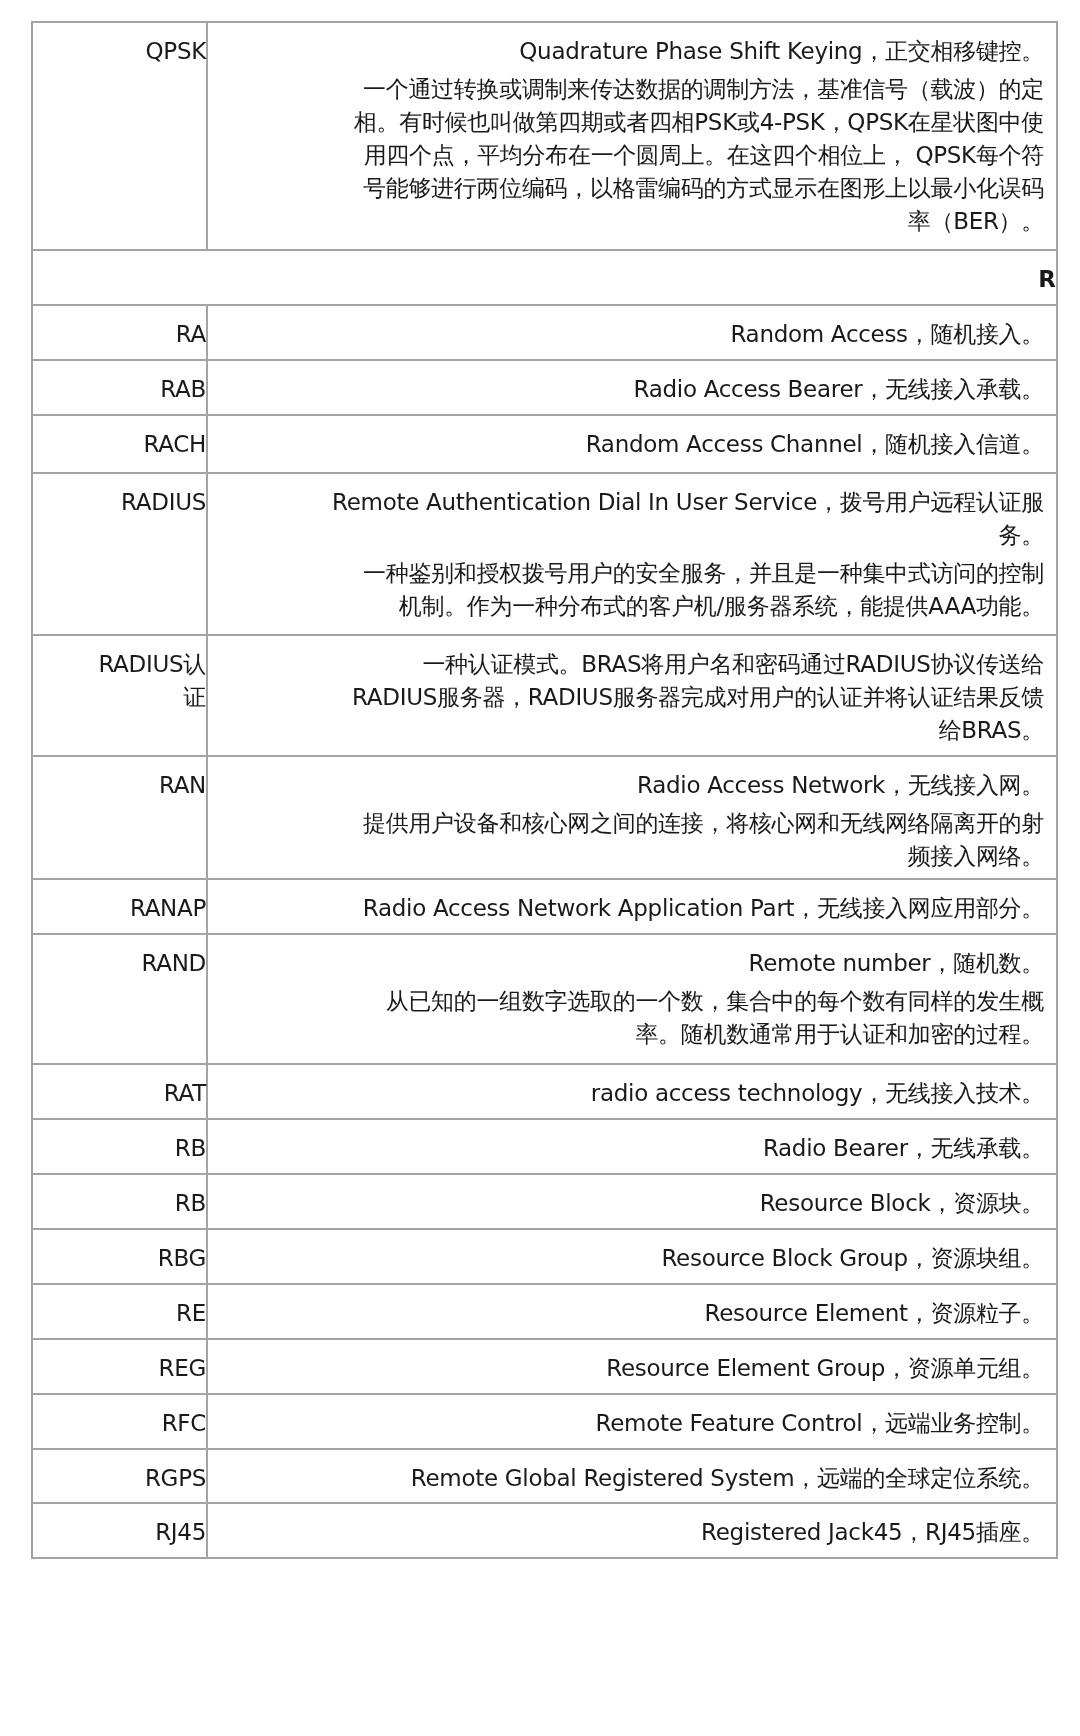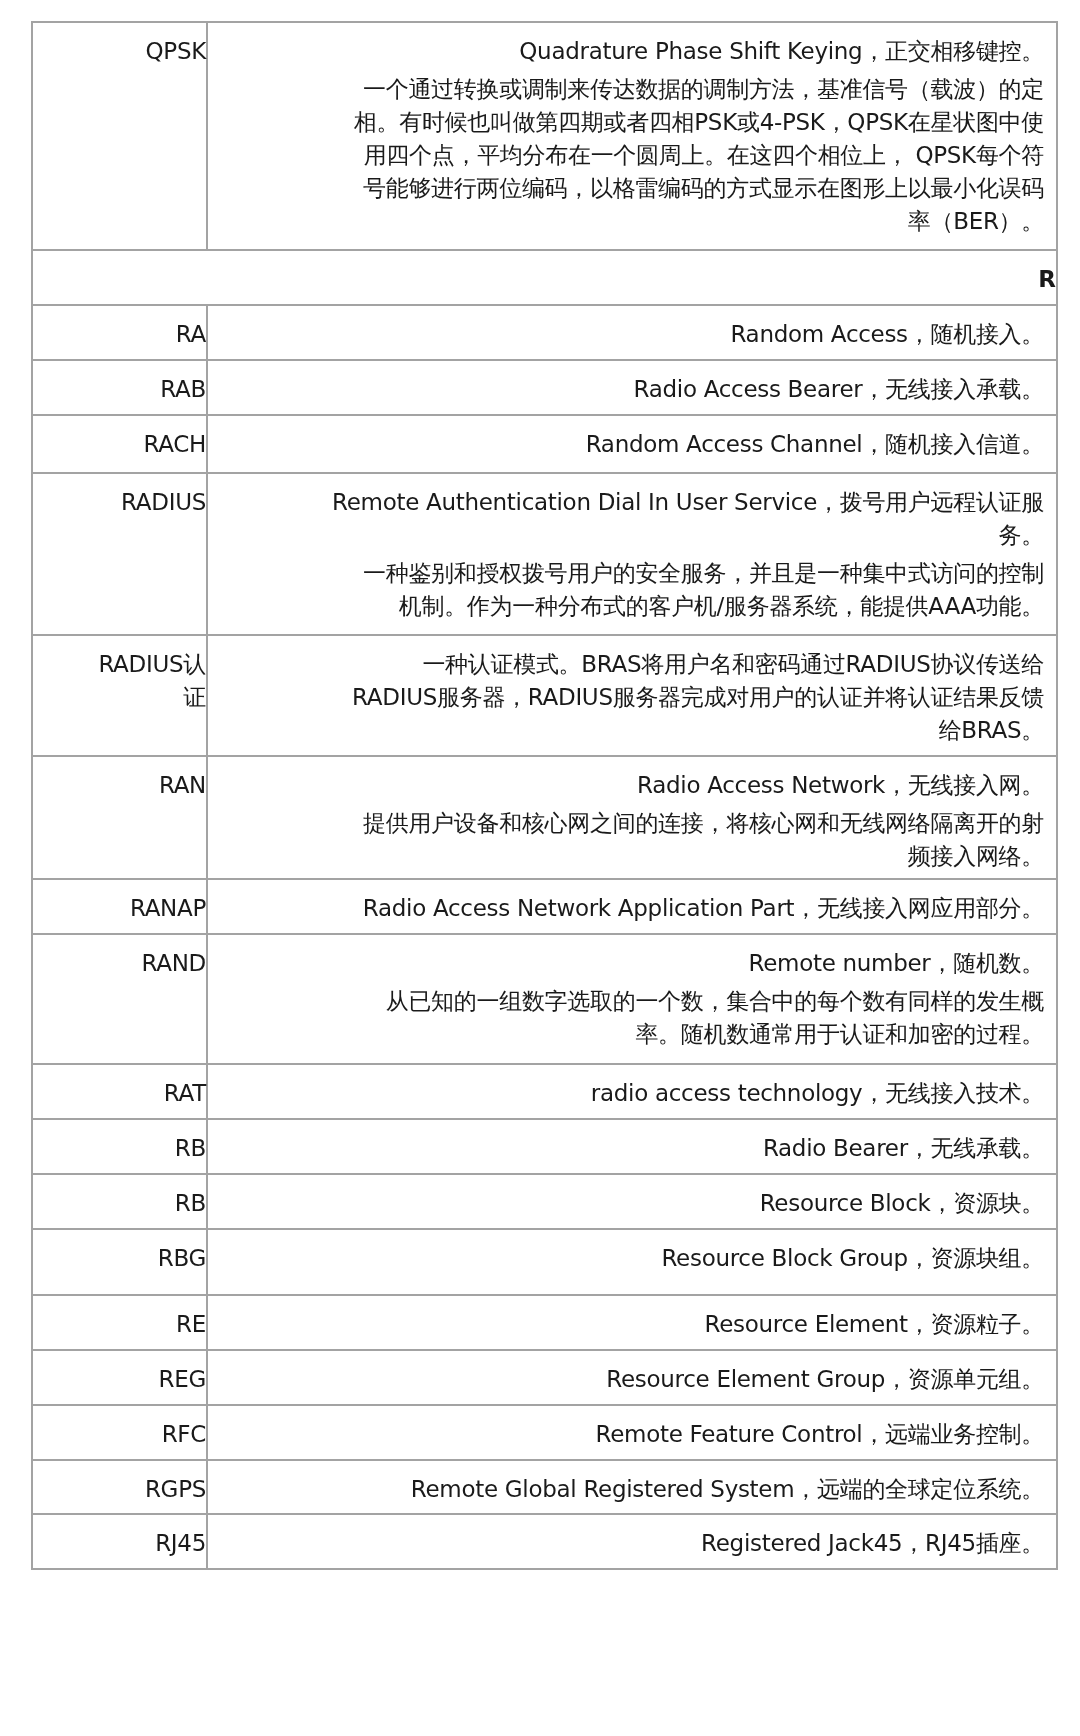--- a/index.html
+++ b/index.html
@@ -164,21 +164,21 @@
       <tr style="height: 55px;">
         <td class="term-cell">
           <span class="line">RB</span>
         </td>
         <td class="desc-cell">
           <div class="para">
             <span class="line">Resource Block，资源块。</span>
           </div>
         </td>
       </tr>
-      <tr style="height: 66px;">
+      <tr style="height: 55px;">
         <td class="term-cell">
           <span class="line">RBG</span>
         </td>
         <td class="desc-cell">
           <div class="para">
             <span class="line">Resource Block Group，资源块组。</span>
           </div>
         </td>
       </tr>
       <tr style="height: 55px;">

